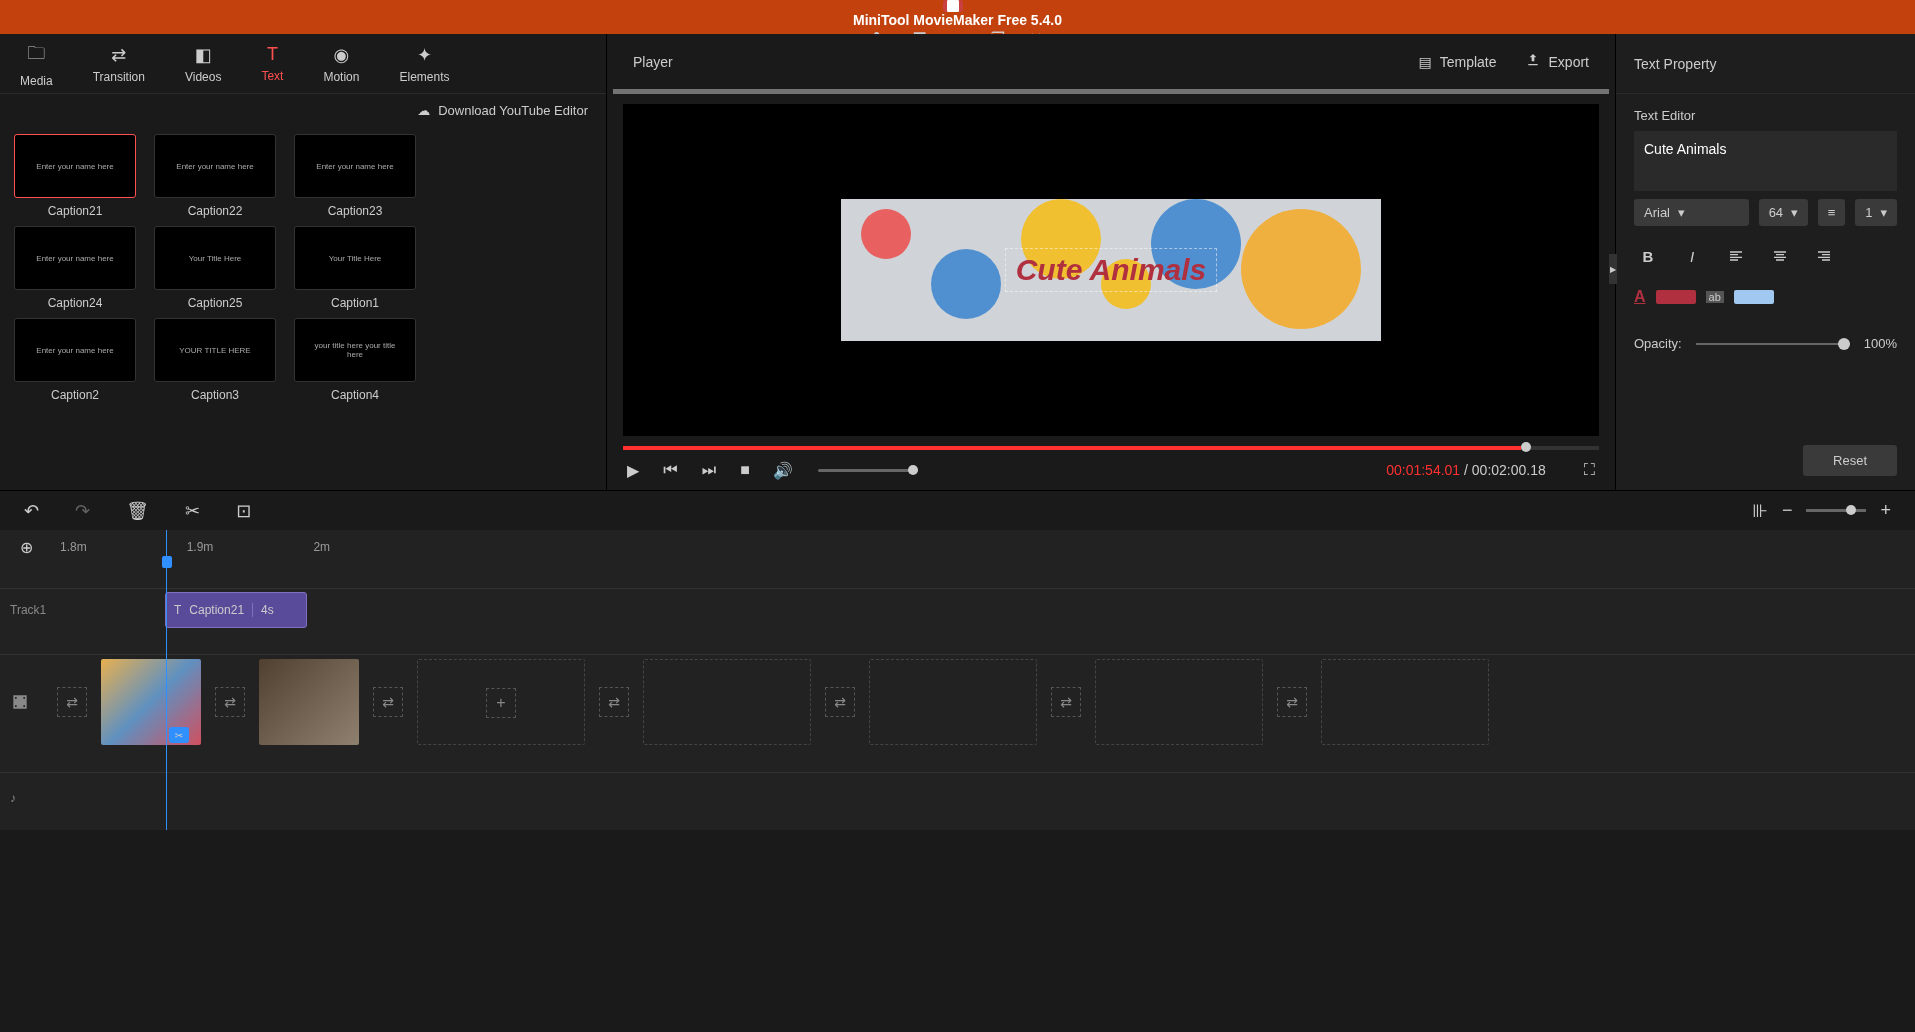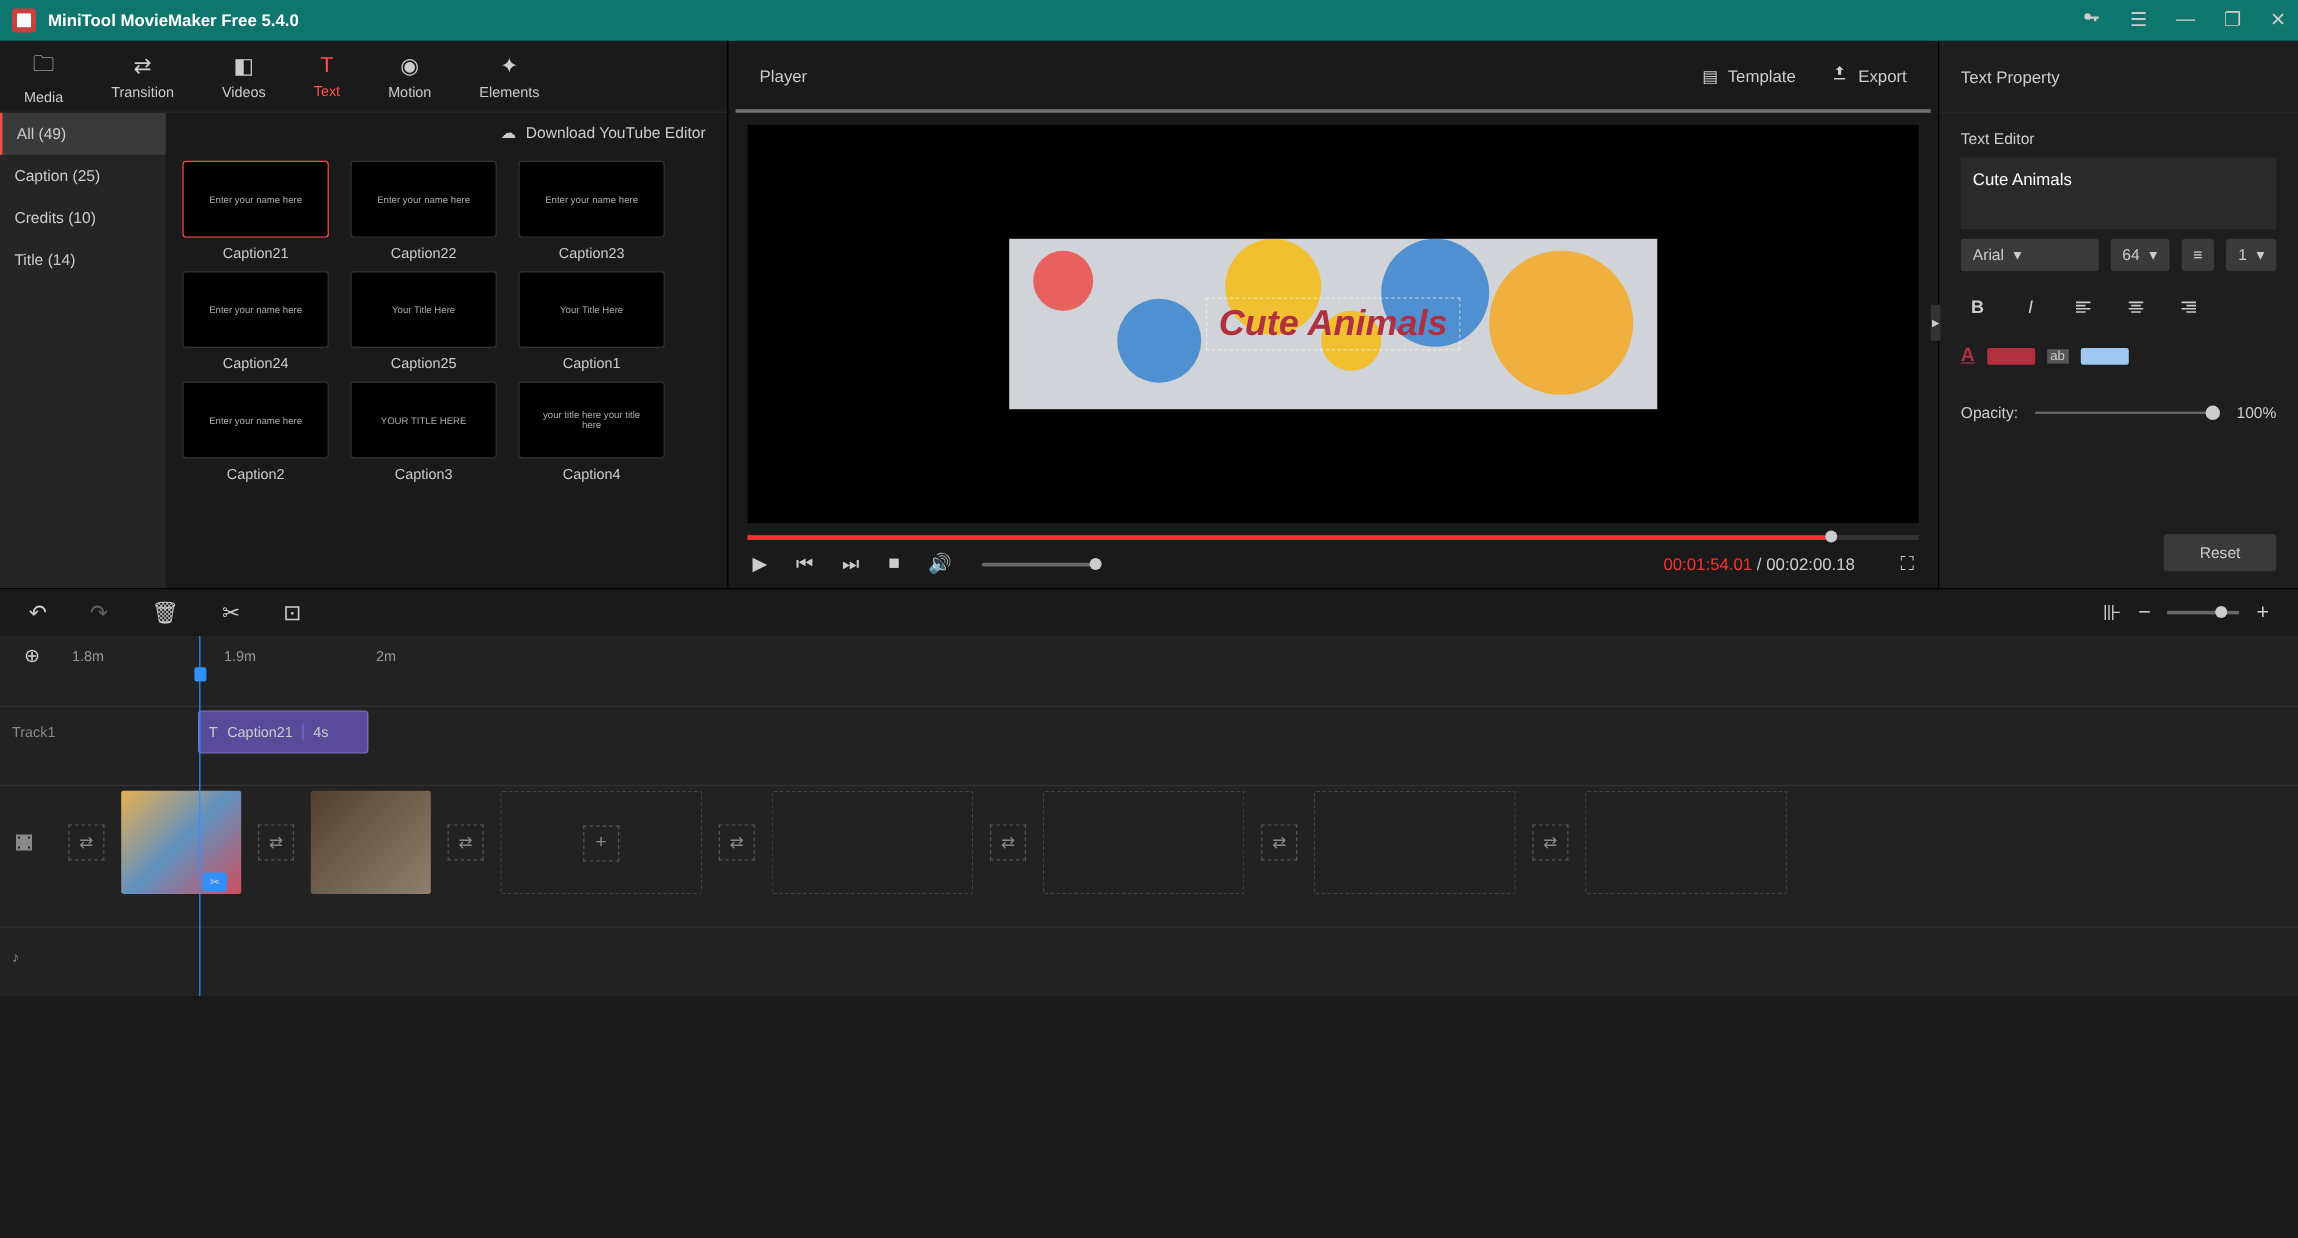--- a/index.html
+++ b/index.html
@@ -1,19 +1,19 @@
 <!DOCTYPE html>
 <html><head>
 <meta charset="utf-8">
 <style>
 * { margin: 0; padding: 0; box-sizing: border-box; font-family: Arial, sans-serif; }
 body { background: #1a1a1a; color: #ccc; width: 1915px; height: 1032px; overflow: hidden; }
 
 
-.titlebar { height: 34px; background: #0f766e; display: flex; align-items: center; padding: 0 10px; }
+.titlebar { height: 34px; background: #c2410c; display: flex; align-items: center; padding: 0 10px; flex-direction: column; }
 .titlebar .logo { width: 20px; height: 20px; background: #c84040; border-radius: 3px; margin-right: 10px; display:flex;align-items:center;justify-content:center;}
 .titlebar .title { color: #fff; font-size: 14px; font-weight: bold; flex: 1; }
 .titlebar .win-icons { display: flex; gap: 24px; align-items: center; }
 .titlebar .win-icons span { cursor: pointer; color: #ccc; font-size: 16px; }
 .key-icon { color: #e6b800; }
 
 
 .main { display: flex; height: 456px; }
 
 
@@ -32,21 +32,21 @@
 .dyt-bar { height: 32px; display: flex; justify-content: flex-end; align-items: center; padding-right: 18px; font-size: 13px; color: #ccc; cursor: pointer; gap: 8px;}
 .thumbs { flex: 1; overflow-y: auto; padding: 8px 14px; }
 .thumb-row { display: flex; gap: 18px; margin-bottom: 8px; }
 .thumb-cell { width: 122px; display: flex; flex-direction: column; align-items: center; gap: 6px; }
 .thumb { width: 122px; height: 64px; background: #000; border: 1px solid #333; border-radius: 3px; display: flex; align-items: center; justify-content: center; font-size: 8px; color: #aaa; text-align:center; padding:12px;}
 .thumb.selected { border: 1px solid #ff5050; }
 .thumb-label { font-size: 12px; color: #ccc; }
 
 
 .player { flex: 1; background: #1a1a1a; display: flex; flex-direction: column; margin: 0 6px; }
-.player-header { height: 60px; display: flex; align-items: center; justify-content: space-between; padding: 0 20px; border-bottom: 3px solid #737373; }
+.player-header { height: 60px; display: flex; align-items: center; justify-content: space-between; padding: 0 20px; border-bottom: 5px solid #737373; }
 .player-header .ptitle { font-size: 14px; }
 .player-header .actions { display: flex; gap: 28px; }
 .player-header .act-btn { display: flex; align-items: center; gap: 8px; font-size: 14px; cursor: pointer; }
 .video-area { flex: 1; background: #000; margin: 10px; display: flex; align-items: center; justify-content: center; position: relative; }
 .video-banner { width: 540px; height: 142px; background: #d0d4d8; position: relative; overflow: hidden; display:flex;align-items:center;justify-content:center;}
 .video-text { color: #b03040; font-size: 30px; font-style: italic; font-weight: bold; border: 1px dashed rgba(255,255,255,0.5); padding: 4px 10px; position:relative; z-index:2;}
 .cartoon-shapes { position:absolute; inset:0; }
 .shape { position:absolute; border-radius:50%; }
 .video-progress { height: 4px; background: #333; margin: 0 10px; position: relative; }
 .video-progress-bar { height: 100%; background: #ff3030; width: 92%; }
@@ -157,26 +157,20 @@
       <div class="tab">
           <span class="icon">◉</span>
           <span>Motion</span>
         </div>
       <div class="tab">
           <span class="icon">✦</span>
           <span>Elements</span>
         </div>
     </div>
     <div class="left-body">
-      <div class="sidebar">
-        <div class="sidebar-item active"><span>All (49)</span></div>
-        <div class="sidebar-item"><span>Caption (25)</span></div>
-        <div class="sidebar-item"><span>Credits (10)</span></div>
-        <div class="sidebar-item"><span>Title (14)</span></div>
-      </div>
       <div class="thumbs-area">
         <div class="dyt-bar">
           <span>☁</span>
           <span>Download YouTube Editor</span>
         </div>
         <div class="thumbs" id="thumbs-container">
             <div class="thumb-row">
               <div class="thumb-cell">
                 <div class="thumb selected">Enter your name here</div>
                 <div class="thumb-label">Caption21</div>

